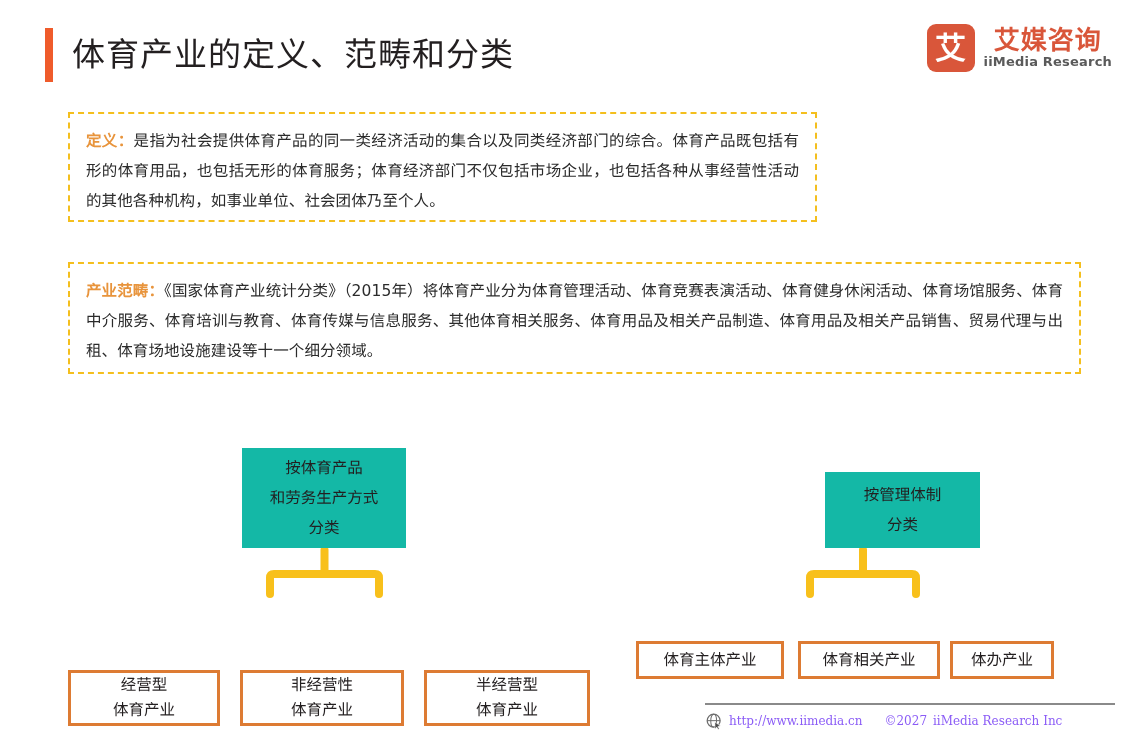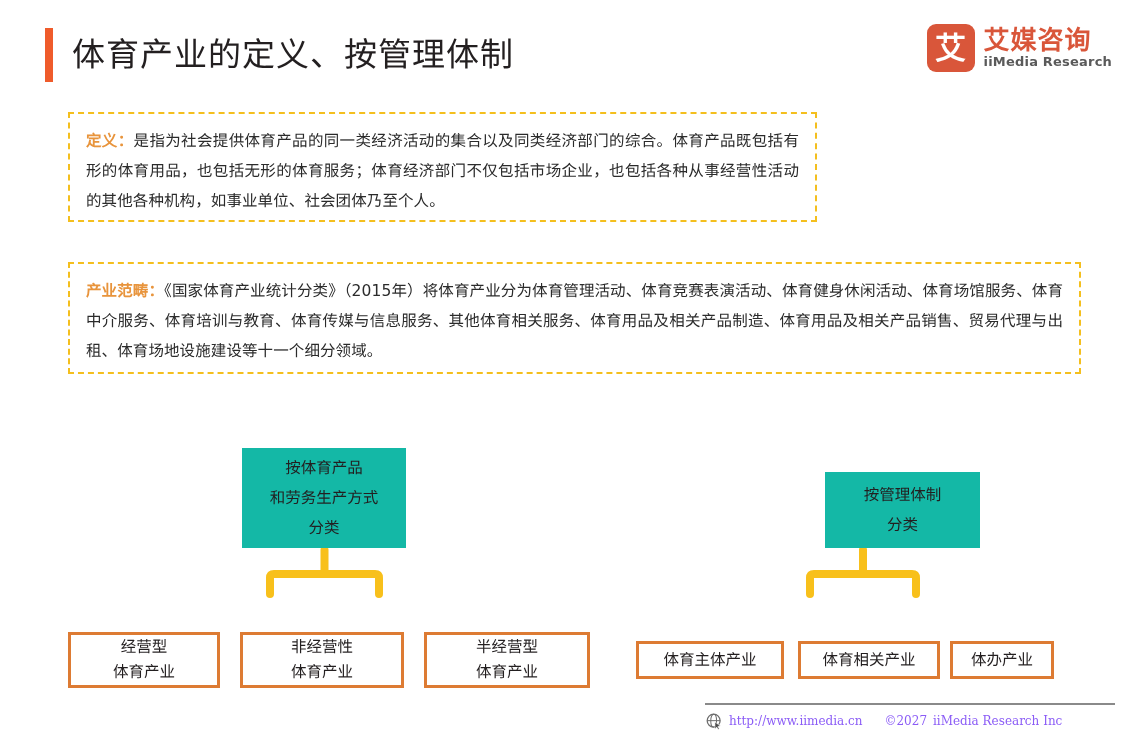--- a/index.html
+++ b/index.html
@@ -69,20 +69,21 @@
     justify-content: center;
     font-size: 31px;
     line-height: 1;
     font-weight: 700;
     font-family: "DejaVu Sans", "Liberation Sans", sans-serif;
   }
   .logo-text {
     display: flex;
     flex-direction: column;
     justify-content: center;
+    align-items: center;
   }
   .logo-cn {
     color: #d9563a;
     font-size: 26px;
     line-height: 28px;
     font-weight: 700;
     letter-spacing: 1px;
   }
   .logo-en {
     color: #5a5a5a;
@@ -183,21 +184,21 @@
     background: #ffffff;
     display: flex;
     flex-direction: column;
     align-items: center;
     justify-content: center;
     font-size: 15.5px;
     line-height: 25px;
     color: #231f20;
     text-align: center;
   }
-  .leaf-tall { height: 56px; }
+  .leaf-tall { height: 56px; margin-top: 38px; }
   .leaf-short { height: 38px; }
 
   #leaf-1 { left: 68px;  top: 212px; width: 152px; }
   #leaf-2 { left: 240px; top: 212px; width: 164px; }
   #leaf-3 { left: 424px; top: 212px; width: 166px; }
   #leaf-4 { left: 636px; top: 221px; width: 148px; }
   #leaf-5 { left: 798px; top: 221px; width: 142px; }
   #leaf-6 { left: 950px; top: 221px; width: 104px; }
 
   
@@ -235,21 +236,21 @@
   }
   .footer-gap { display: inline-block; width: 10px; }
 </style>
 </head>
 <body>
 
 <div class="slide">
 
   <div class="header">
     <div class="title-accent"></div>
-    <div class="page-title">体育产业的定义、按管理体制</div>
+    <div class="page-title">体育产业的定义、范畴和分类</div>
 
     <div class="logo">
       <div class="logo-mark">艾</div>
       <div class="logo-text">
         <div class="logo-cn">艾媒咨询</div>
         <div class="logo-en">iiMedia Research</div>
       </div>
     </div>
   </div>
 

